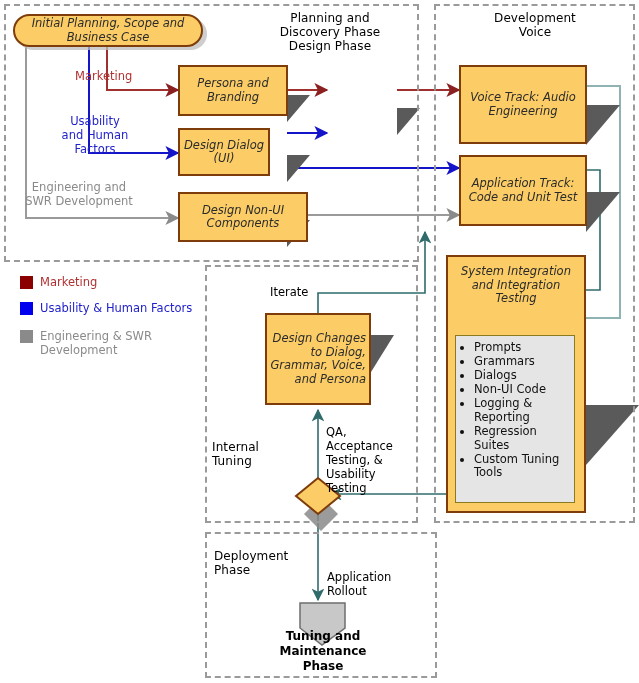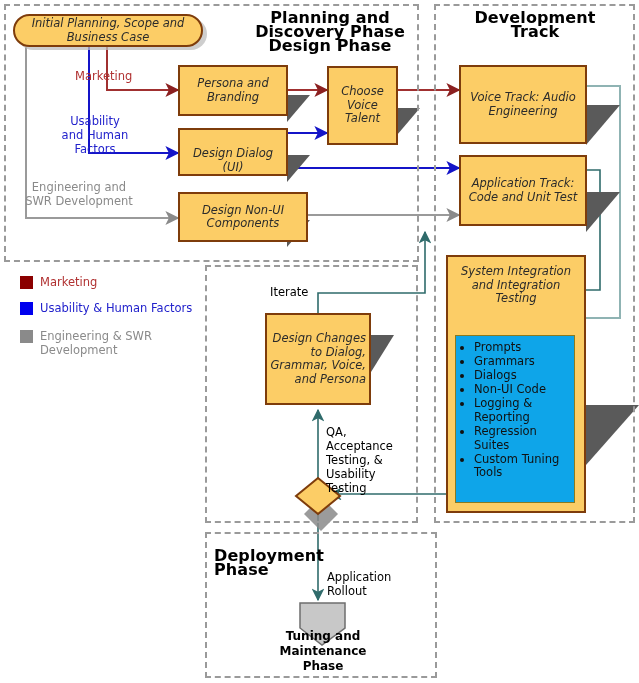--- a/index.html
+++ b/index.html
@@ -1,39 +1,39 @@
 <!DOCTYPE html>
 <html><head>
 <meta charset="utf-8">
 <style>
   html,body{margin:0;padding:0;background:#ffffff;}
   body{font-family:"DejaVu Sans","Liberation Sans",sans-serif;}
   #stage{position:relative;width:639px;height:683px;overflow:hidden;background:#fff;}
   #svglayer{position:absolute;left:0;top:0;width:639px;height:683px;}
 
   .phase-box{position:absolute;border:2px dashed #9a9a9a;box-sizing:border-box;}
-  .phase-title{position:absolute;font-weight:bold;font-size:16px;color:#000;
+  .phase-title{position:absolute;font-weight:normal;font-size:12px;color:#000;
                text-align:center;line-height:14px;letter-spacing:0.1px;}
 
   .node{position:absolute;box-sizing:border-box;border:2px solid #7E3C0B;
         background:#FCCD66;color:#2b2b2b;font-size:11.5px;line-height:13.5px;
         text-align:center;display:flex;align-items:center;justify-content:center;}
   .node span{display:block;padding:0 3px;font-style:italic;}
 
   .rounded{border-radius:18px;}
 
   .legend-item{position:absolute;font-size:11.5px;line-height:14px;}
   .legend-sw{position:absolute;width:13px;height:13px;}
 
   .edge-label{position:absolute;font-size:11.5px;line-height:14px;color:#000;}
   .lbl-red{color:#B03030;}
   .lbl-blue{color:#2222CC;}
   .lbl-gray{color:#8a8a8a;}
 
-  .bullets{position:absolute;box-sizing:border-box;background:#0ea5e9;
+  .bullets{position:absolute;box-sizing:border-box;background:#e5e5e5;
            border:1.5px solid #8a7a20;font-size:11.5px;line-height:13.6px;
            color:#111;padding:5px 0 5px 6px;}
   .bullets ul{margin:0;padding-left:12px;list-style:disc;}
   .bullets li{margin:0 0 0.5px 0;}
 
   .bold-cap{font-weight:bold;font-size:12px;line-height:15px;text-align:center;color:#000;position:absolute;}
 </style>
 </head>
 <body>
 
@@ -126,43 +126,42 @@
 
   <div class="phase-box" style="left:4px;top:4px;width:415px;height:258px;"></div>
   <div class="phase-box" style="left:434px;top:4px;width:201px;height:519px;"></div>
   <div class="phase-box" style="left:205px;top:265px;width:213px;height:258px;"></div>
   <div class="phase-box" style="left:205px;top:532px;width:232px;height:146px;"></div>
 
   <div class="phase-title" style="left:240px;top:11px;width:180px;white-space:pre-line;">Planning and
 Discovery Phase
 Design Phase</div>
   <div class="phase-title" style="left:455px;top:11px;width:160px;white-space:pre-line;">Development
-Track</div>
+Voice</div>
+  <div class="phase-title" style="left:212px;top:440px;width:95px;white-space:pre-line;text-align:left;">Internal
+Tuning</div>
   <div class="phase-title" style="left:214px;top:549px;width:120px;white-space:pre-line;text-align:left;">Deployment
 Phase</div>
 
   <div class="node rounded" style="left:13px;top:14px;width:190px;height:33px;">
     <span>Initial Planning, Scope and Business Case</span>
   </div>
 
   <div class="node" style="left:178px;top:65px;width:110px;height:51px;">
     <span>Persona and Branding</span>
   </div>
 
-  <div class="node" style="left:178px;top:128px;width:110px;height:48px;align-items:flex-end;">
+  <div class="node" style="left:178px;top:128px;width:92px;height:48px;">
     <span>Design Dialog (UI)</span>
   </div>
 
   <div class="node" style="left:178px;top:192px;width:130px;height:50px;">
     <span>Design Non-UI Components</span>
   </div>
 
-  <div class="node" style="left:327px;top:66px;width:71px;height:79px;">
-    <span>Choose Voice Talent</span>
-  </div>
 
   <div class="node" style="left:459px;top:65px;width:128px;height:79px;justify-content:flex-end;">
     <span>Voice Track: Audio Engineering</span>
   </div>
 
   <div class="node" style="left:459px;top:155px;width:128px;height:71px;">
     <span>Application Track: Code and Unit Test</span>
   </div>
 
   <div class="node" style="left:446px;top:255px;width:140px;height:258px;align-items:flex-start;padding-top:8px;">

